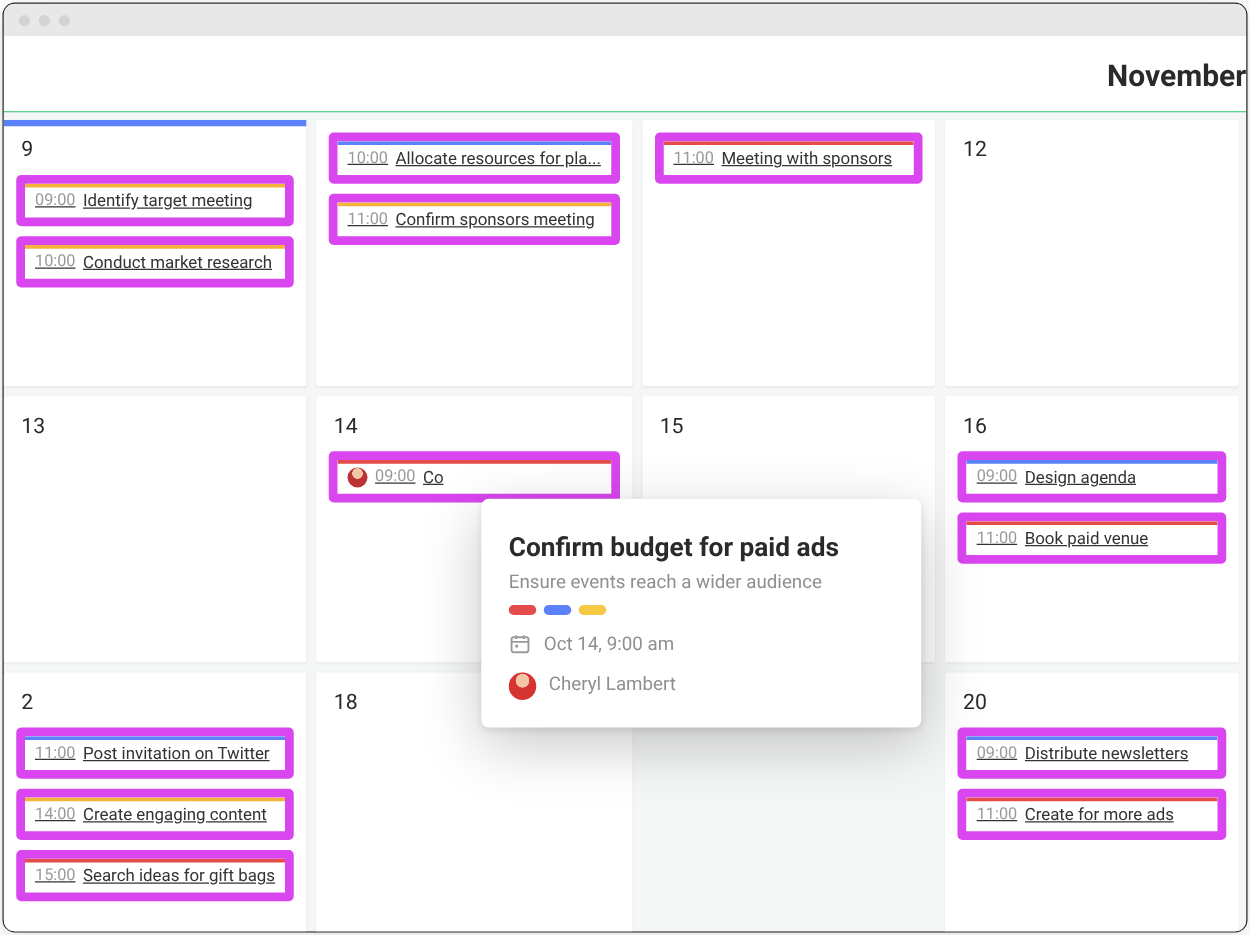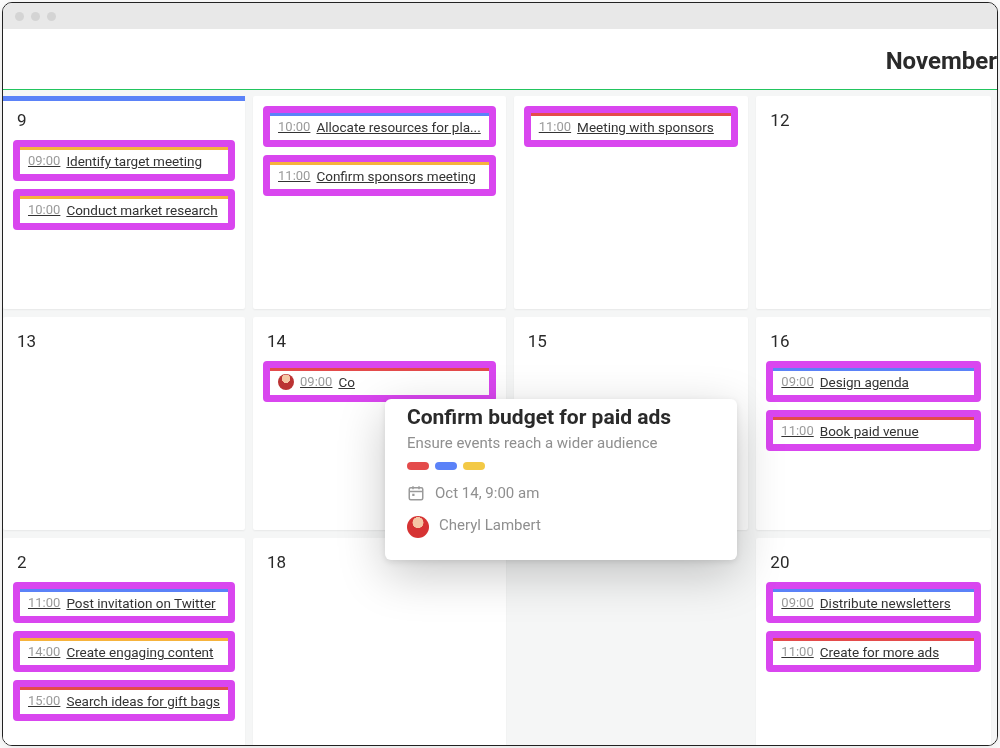--- a/index.html
+++ b/index.html
@@ -113,21 +113,21 @@
 
   
   .popover {
     position: absolute;
     top: 396px;
     left: 382px;
     width: 352px;
     background: #fff;
     border-radius: 6px;
     box-shadow: 0 14px 48px rgba(0,0,0,0.22), 0 2px 6px rgba(0,0,0,0.10);
-    padding: 6px 22px 22px 22px;
+    padding: 28px 22px 22px 22px;
     z-index: 10;
   }
   .popover h2 {
     font-size: 21px;
     font-weight: 700;
     color: #2a2a2a;
     margin-bottom: 5px;
   }
   .popover .sub {
     font-size: 15px;

